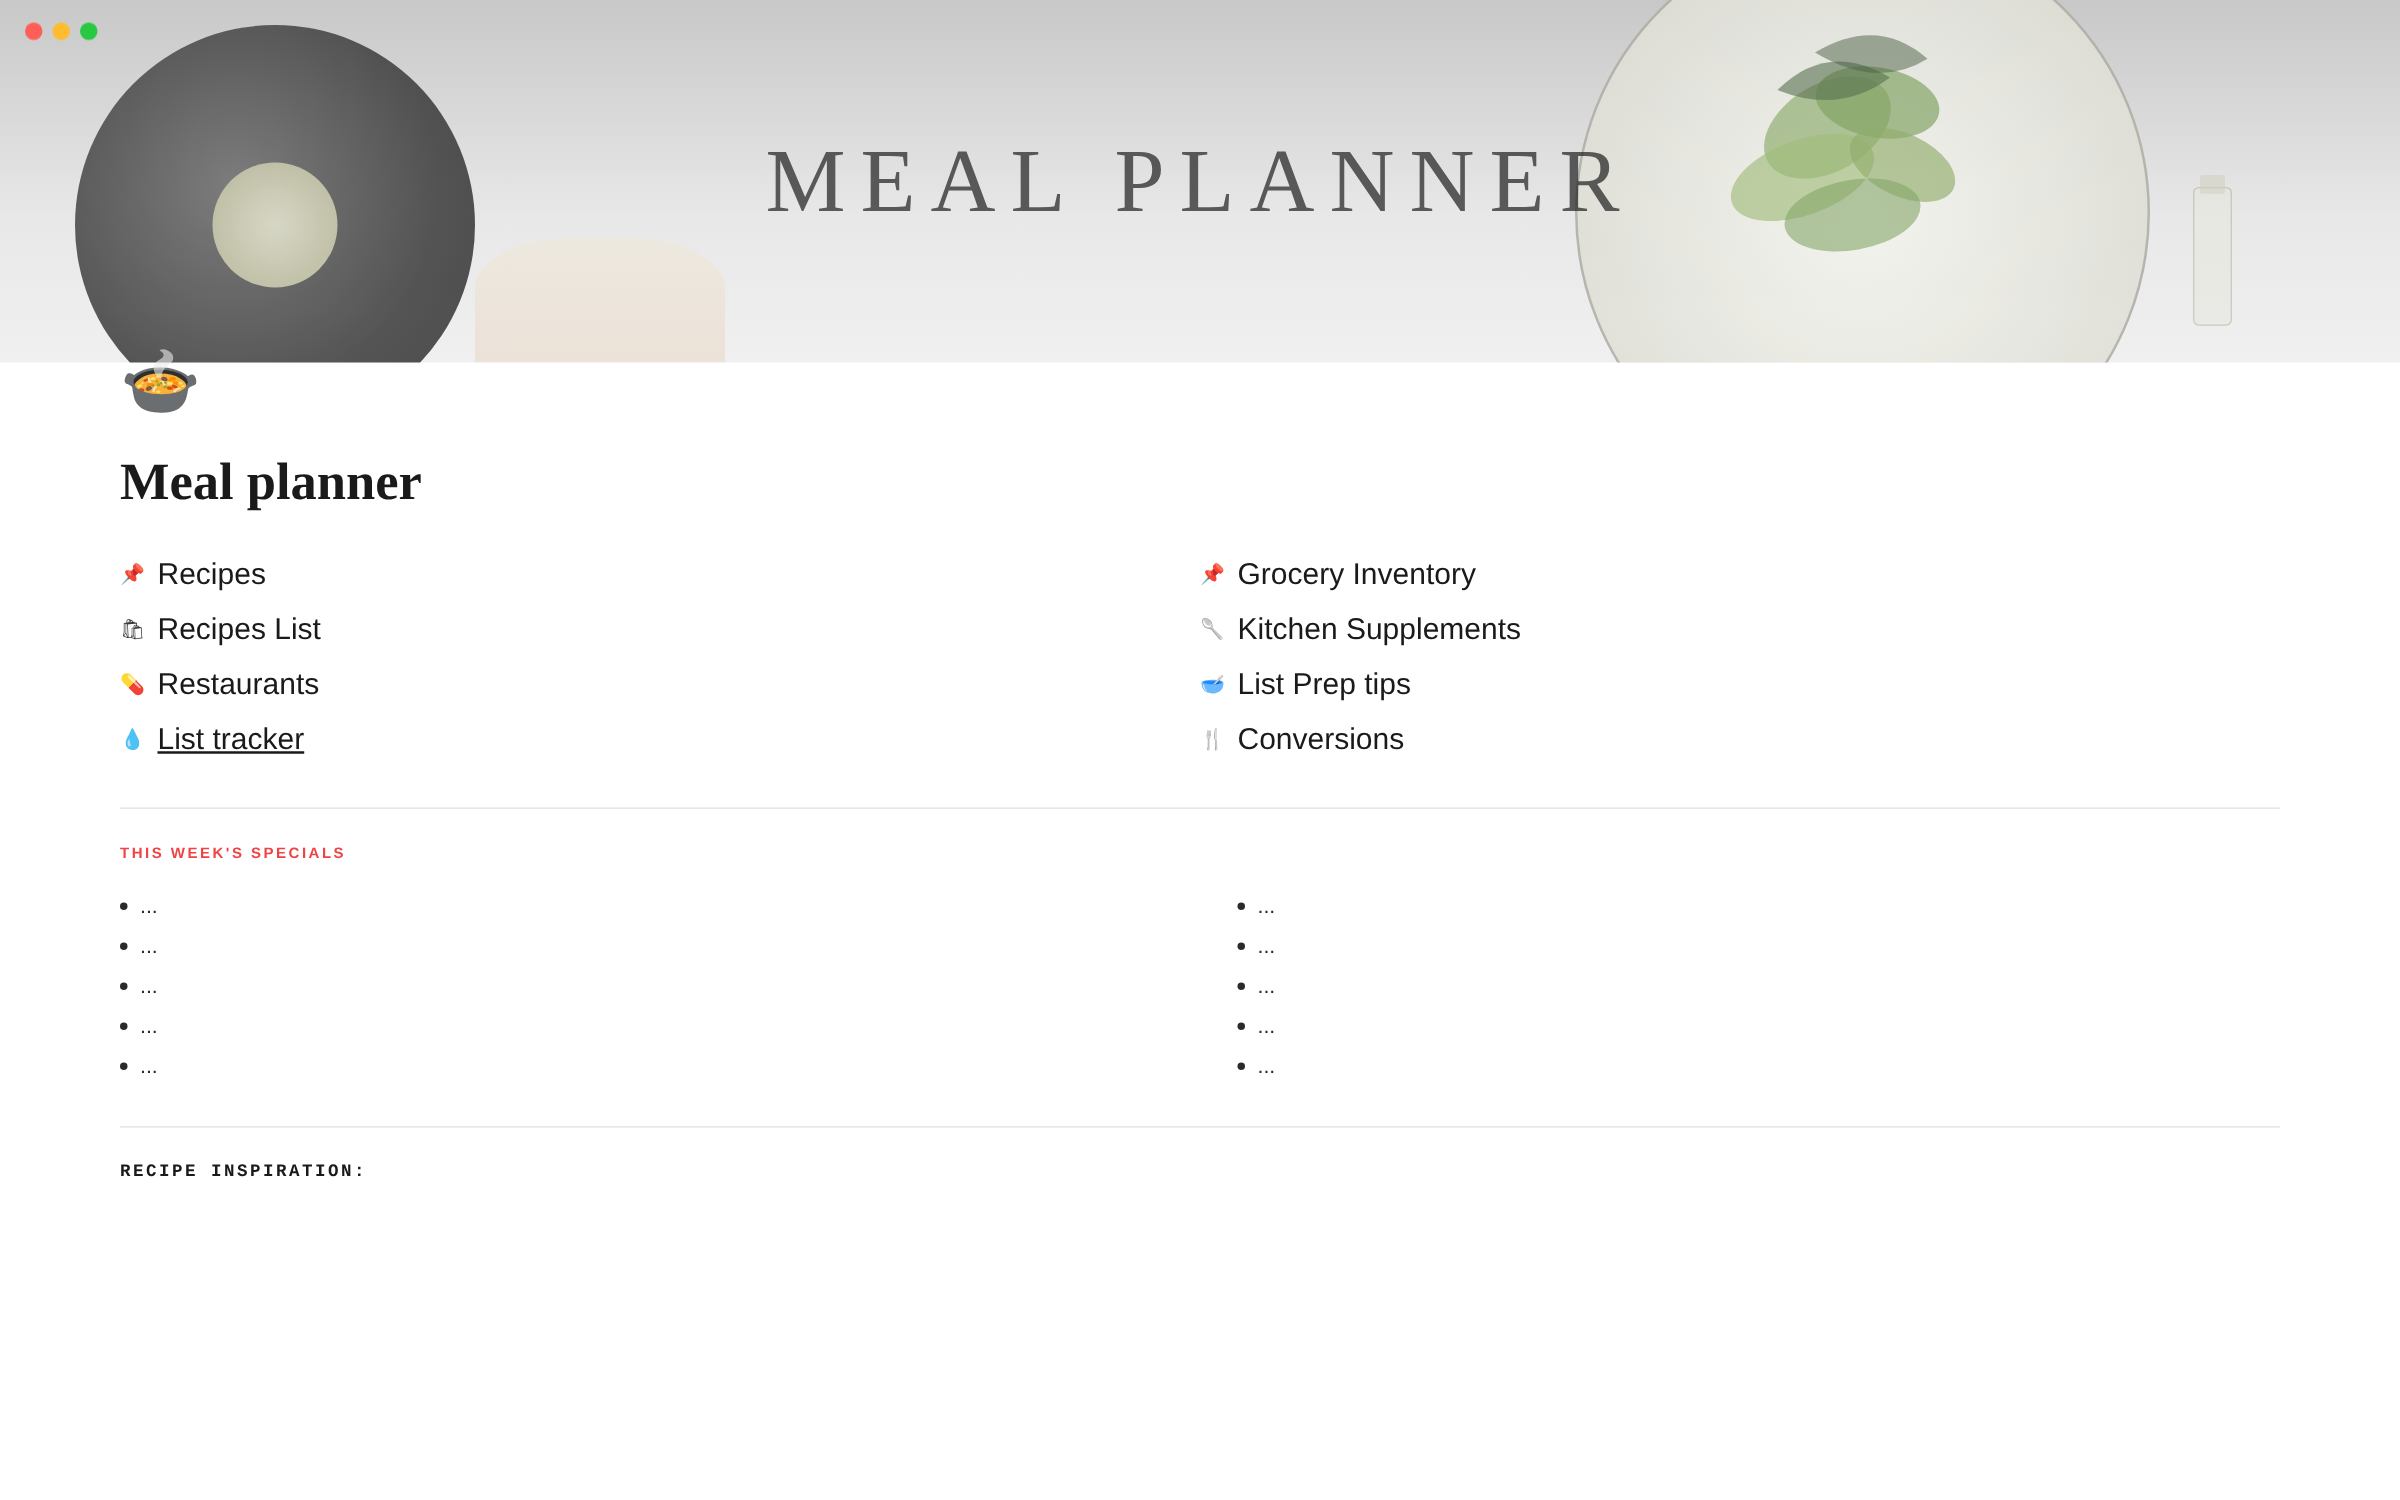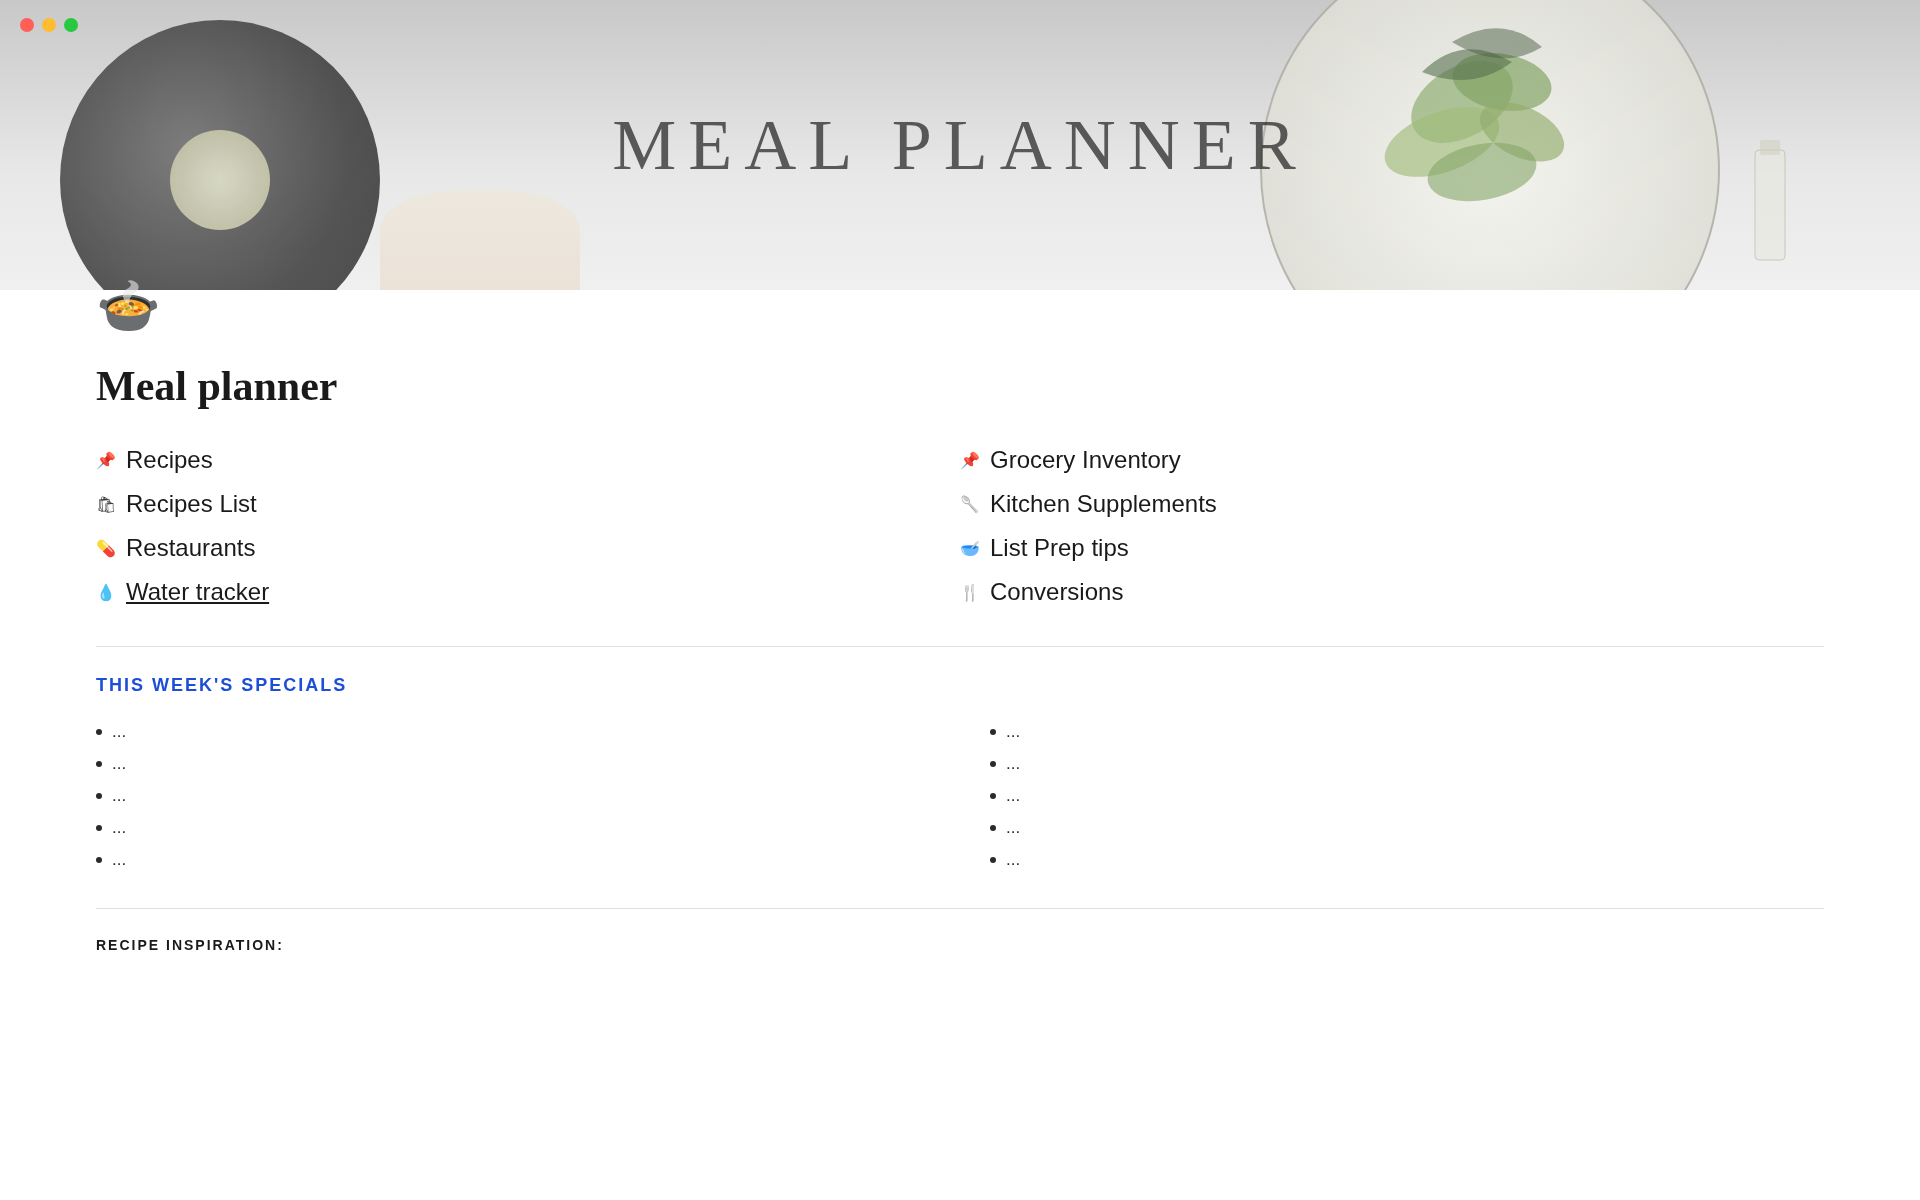--- a/index.html
+++ b/index.html
@@ -167,25 +167,25 @@
 
     
     .divider {
       border: none;
       border-top: 1px solid #e0e0e0;
       margin: 8px 0 28px;
     }
 
     
     .section-heading {
-      font-size: 18px;
+      font-size: 12px;
       font-weight: 700;
       letter-spacing: 2px;
       text-transform: uppercase;
-      color: #1d4ed8;
+      color: #ef4444;
       margin-bottom: 20px;
       margin-top: 16px;
     }
 
     .specials-grid {
       display: grid;
       grid-template-columns: 1fr 1fr;
       gap: 0 60px;
       margin-bottom: 32px;
     }
@@ -214,20 +214,21 @@
     }
 
     
     .recipe-heading {
       font-size: 14px;
       font-weight: 700;
       letter-spacing: 2px;
       text-transform: uppercase;
       color: #1a1a1a;
       margin-top: 20px;
+      font-family: Liberation Mono, monospace;
     }
 
     .hand-area {
       position: absolute;
       left: 380px;
       bottom: 0;
       width: 200px;
       height: 100px;
       background: linear-gradient(to top, #e8d8c8, #f0e8d8);
       border-radius: 40% 40% 0 0;
@@ -295,21 +296,21 @@
         <span class="nav-label">Recipes List</span>
       </a>
 
       <a class="nav-item">
         <span class="nav-icon">💊</span>
         <span class="nav-label">Restaurants</span>
       </a>
 
       <a class="nav-item underlined">
         <span class="nav-icon">💧</span>
-        <span class="nav-label" style="text-decoration:underline;">Water tracker</span>
+        <span class="nav-label" style="text-decoration:underline;">List tracker</span>
       </a>
 
     </div>
 
     <div class="nav-col">
 
       <a class="nav-item">
         <span class="nav-icon">📌</span>
         <span class="nav-label">Grocery Inventory</span>
       </a>

